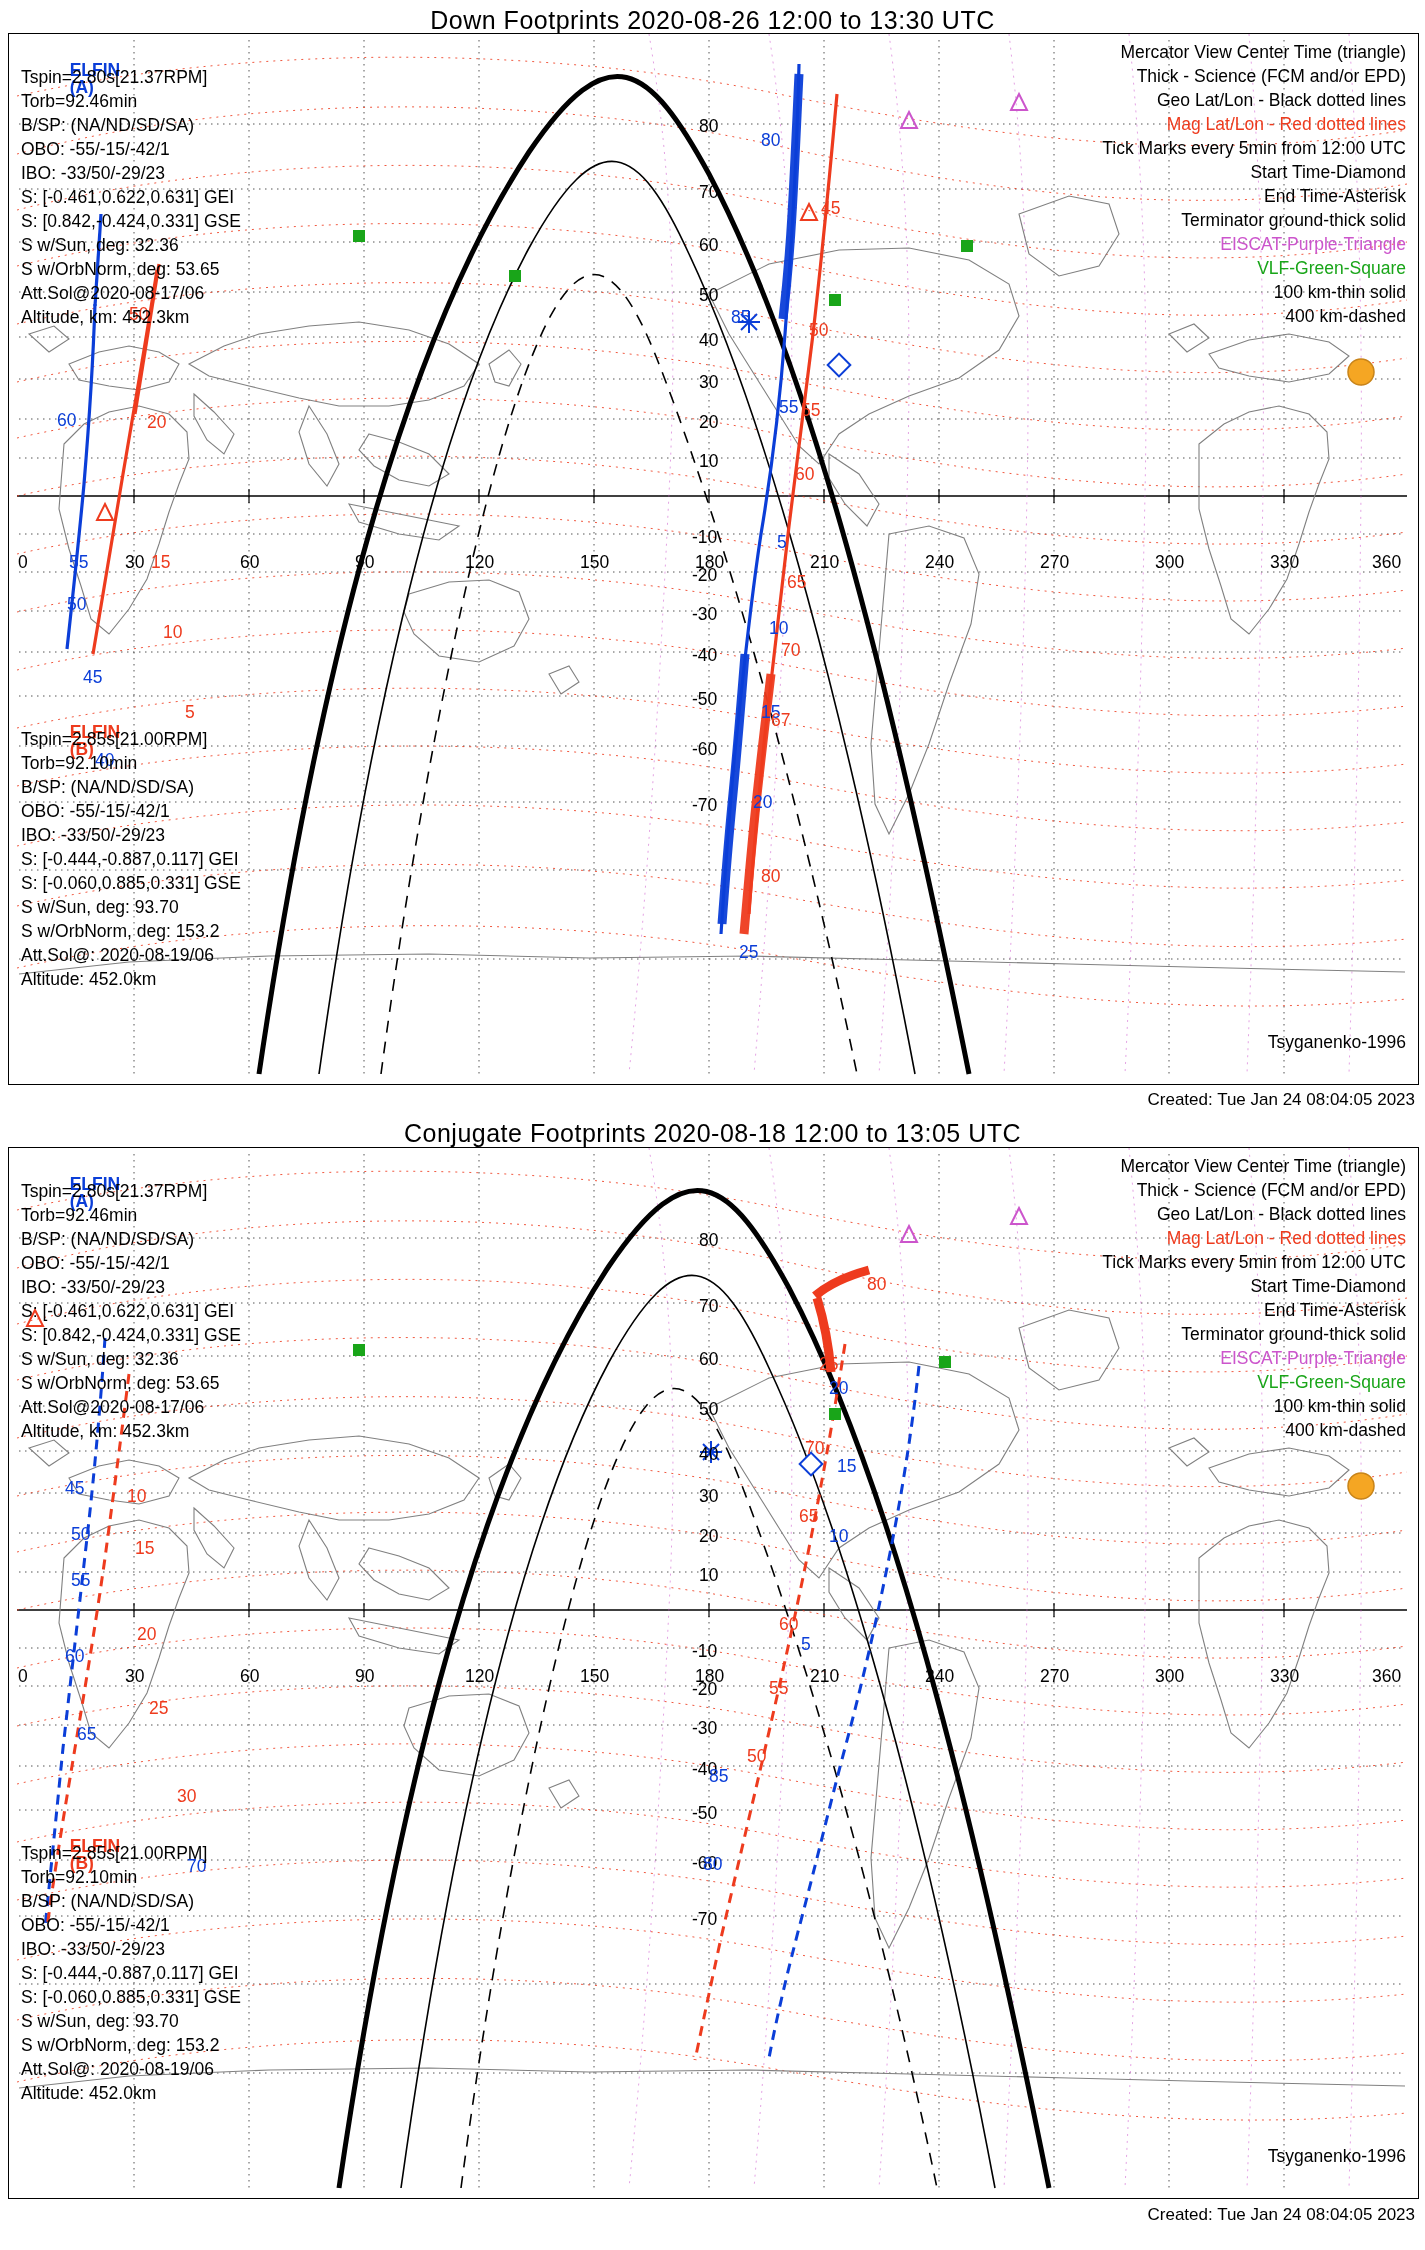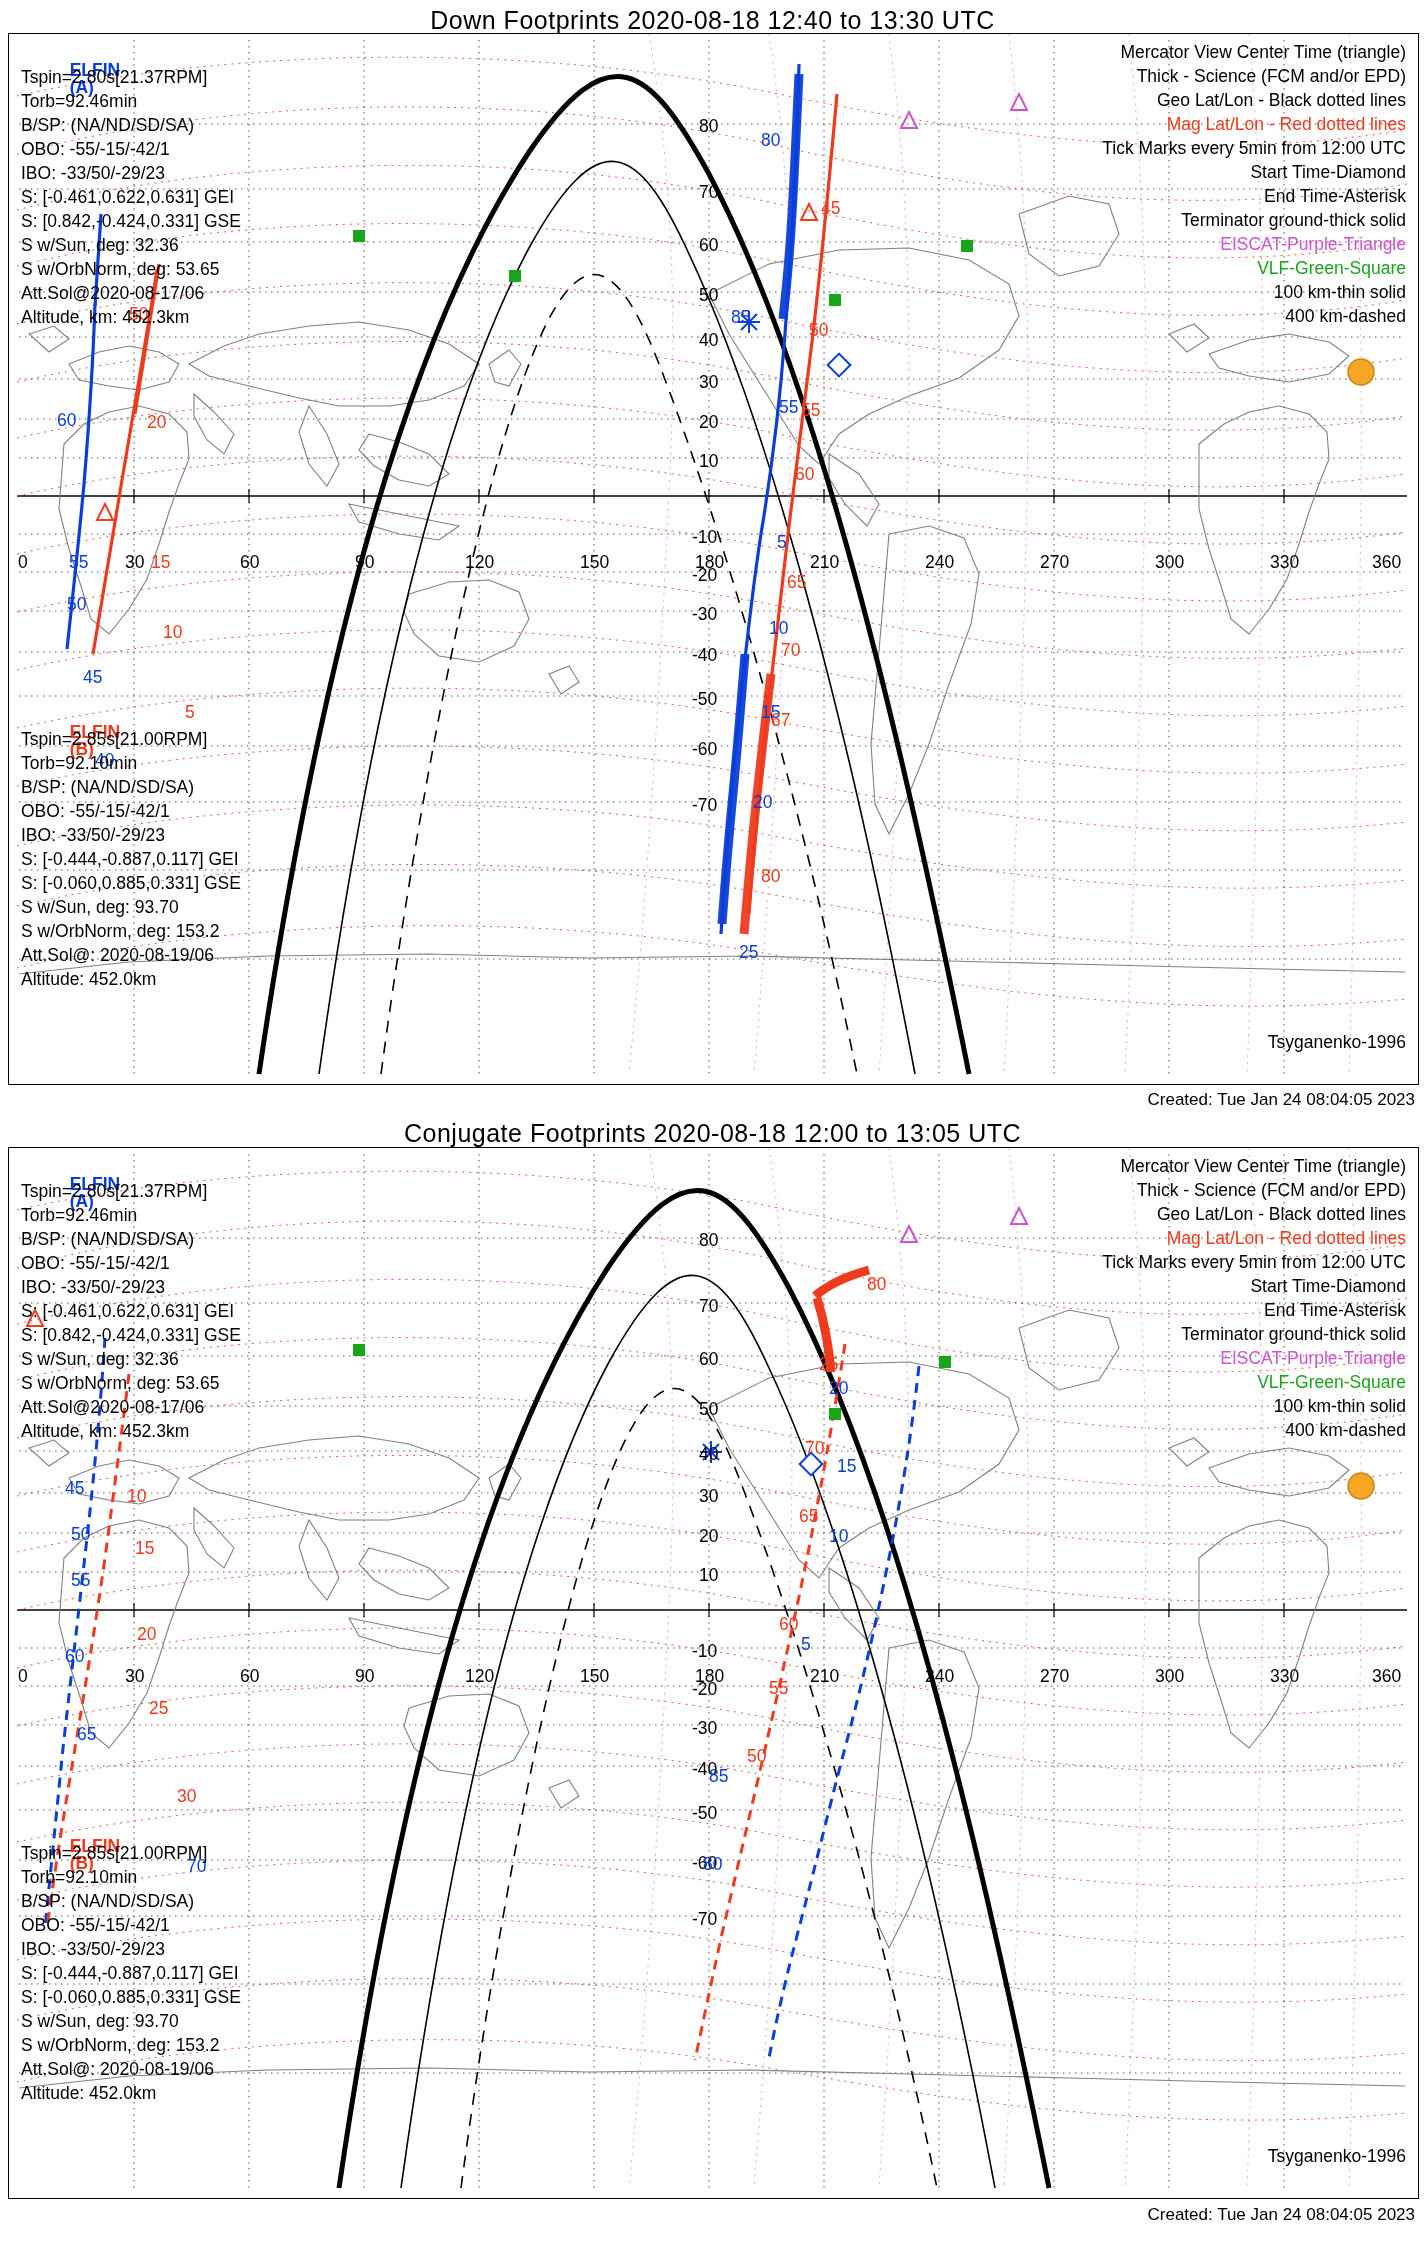--- a/index.html
+++ b/index.html
@@ -25,21 +25,21 @@
   .right{text-align:right;}
   .footer{position:absolute;font-size:17px;color:#000;white-space:pre;}
 </style>
 </head>
 <body>
 
 <div class="page">
 
   <div class="panel" id="panel-top">
 
-    <div class="panel-title" style="top:6px">Down Footprints 2020-08-18 12:40 to 13:30 UTC</div>
+    <div class="panel-title" style="top:6px">Down Footprints 2020-08-26 12:00 to 13:30 UTC</div>
 
     <div class="frame" style="left:8px;top:33px;width:1409px;height:1050px;">
 
       <svg class="map-svg" width="1406" height="1047" viewBox="0 0 1406 1047">
         <defs>
           <pattern id="none1" width="1" height="1"></pattern>
         </defs>
 
         <g stroke="#000" stroke-width="0.9" stroke-dasharray="1.5,4.5" fill="none" opacity="0.75">
           <line x1="10" y1="90" x2="1396" y2="90"></line>

